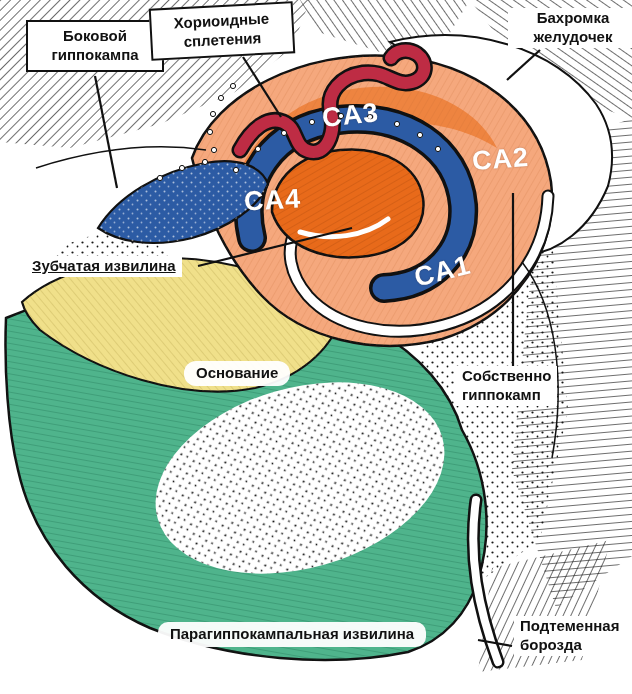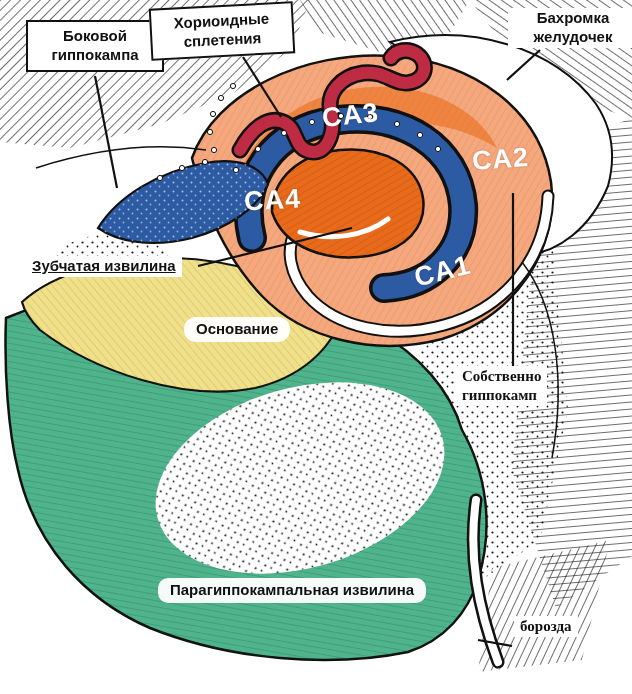--- a/index.html
+++ b/index.html
@@ -4,22 +4,22 @@
 <style>
   html,body{margin:0;padding:0;background:#fff;}
   .stage{position:relative;width:632px;height:694px;background:#fff;overflow:hidden;
          font-family:"Liberation Sans",sans-serif;}
   .stage svg{position:absolute;left:0;top:0;}
   .label{position:absolute;z-index:5;font-weight:bold;font-size:15px;line-height:1.25;
          color:#111;background:#fff;text-align:center;}
   .label .ln{display:block;}
   .boxed{border:2.5px solid #111;padding:5px 9px;}
   .plain{padding:1px 6px;}
-  .pill{border-radius:12px;padding:3px 12px;background:rgba(255,255,255,.95);}
-  .left{text-align:left;font-family:Liberation Serif, serif;}
+  .pill{border-radius:12px;padding:3px 12px;background:rgba(255,255,255,.95);margin-top:44px;}
+  .left{text-align:left;}
   .ca{position:absolute;z-index:5;font-weight:bold;font-size:27px;letter-spacing:1px;
       color:#fff;text-shadow:0 0 2px rgba(60,20,0,.35);}
 </style>
 </head>
 <body>
 
 <div class="stage">
 
 <svg width="632" height="694" viewBox="0 0 632 694">
   <defs>
@@ -166,20 +166,21 @@
 <div class="label pill" style="left:184px;top:317px;">Основание</div>
 
 <div class="label plain left" style="left:456px;top:366px;">
   <span class="ln">Собственно</span>
   <span class="ln">гиппокамп</span>
 </div>
 
 <div class="label pill" style="left:158px;top:578px;border-radius:10px;">Парагиппокампальная извилина</div>
 
 <div class="label plain left" style="left:514px;top:616px;">
+  <span class="ln">Подтеменная</span>
   <span class="ln">борозда</span>
 </div>
 
 <div class="ca" style="left:322px;top:100px;transform:rotate(-6deg);">CA3</div>
 <div class="ca" style="left:472px;top:144px;transform:rotate(-4deg);">CA2</div>
 <div class="ca" style="left:244px;top:185px;transform:rotate(-3deg);">CA4</div>
 <div class="ca" style="left:414px;top:256px;transform:rotate(-14deg);">CA1</div>
 
 </div>
 

